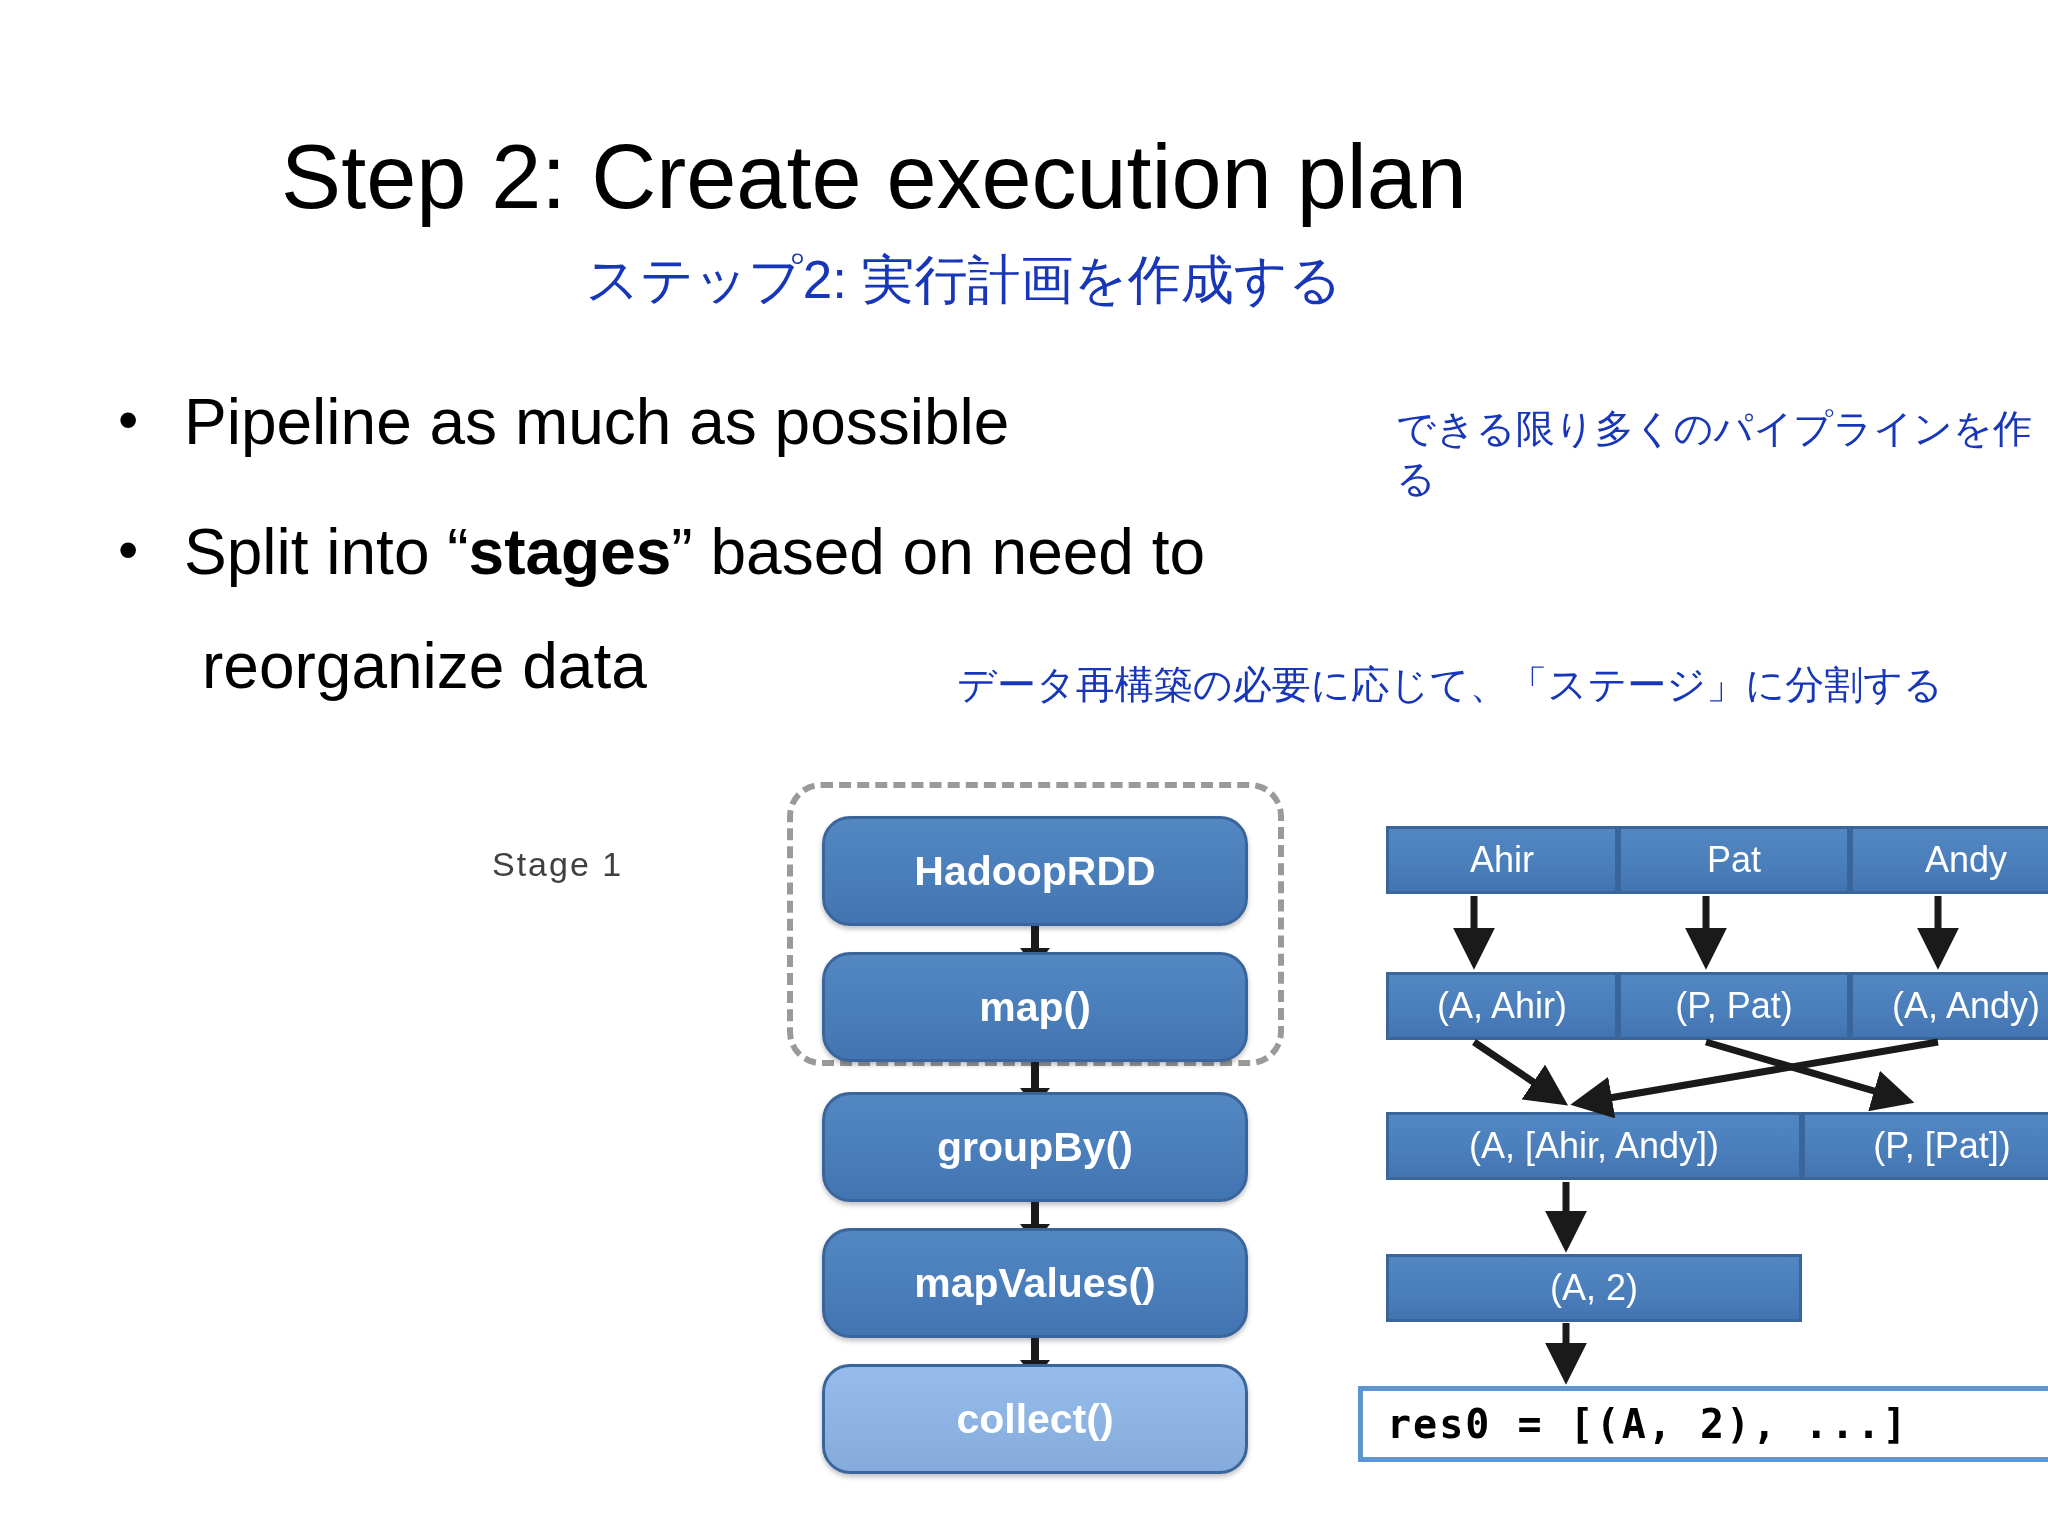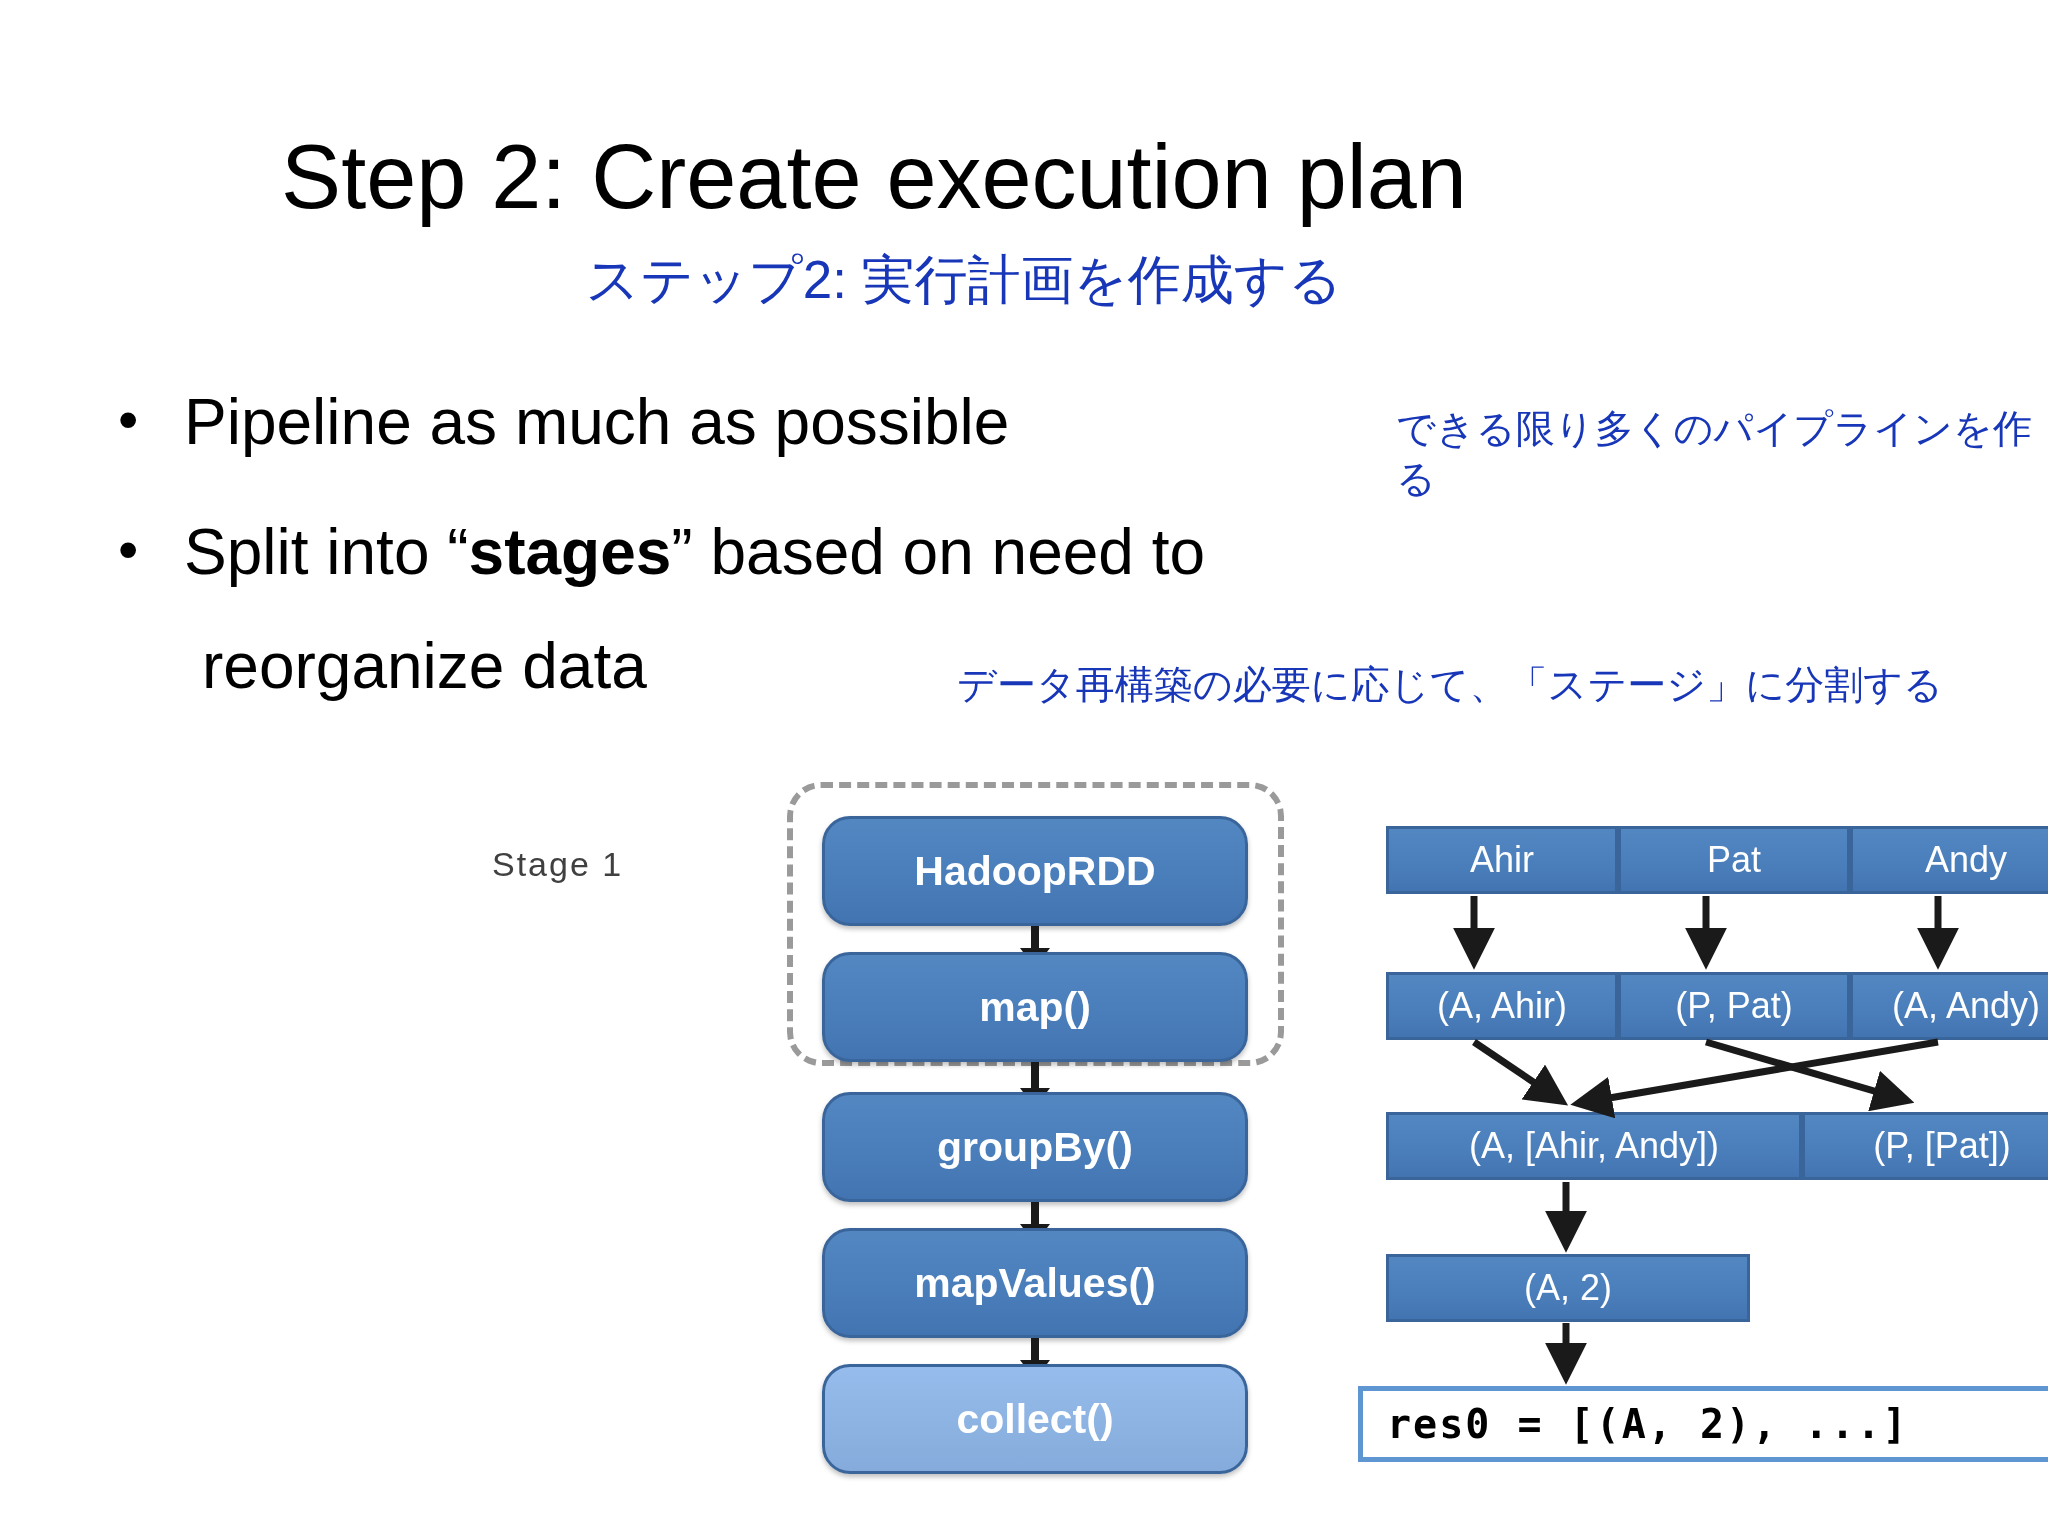--- a/index.html
+++ b/index.html
@@ -163,21 +163,21 @@
   #n1 { left: 1590px; top: 826px; width: 232px; }
   #n2 { left: 1822px; top: 826px; width: 232px; }
 
   #p0 { left: 1358px; top: 972px; width: 232px; }
   #p1 { left: 1590px; top: 972px; width: 232px; }
   #p2 { left: 1822px; top: 972px; width: 232px; }
 
   #g0 { left: 1358px; top: 1112px; width: 416px; }
   #g1 { left: 1774px; top: 1112px; width: 280px; }
 
-  #c0 { left: 1358px; top: 1254px; width: 364px; }
+  #c0 { left: 1358px; top: 1254px; width: 416px; }
 
   #res-box {
     position: absolute;
     left: 1358px; top: 1386px;
     width: 696px; height: 76px;
     border: 5px solid #5e96d2;
     background: #ffffff;
     box-sizing: border-box;
     display: flex;
     align-items: center;

